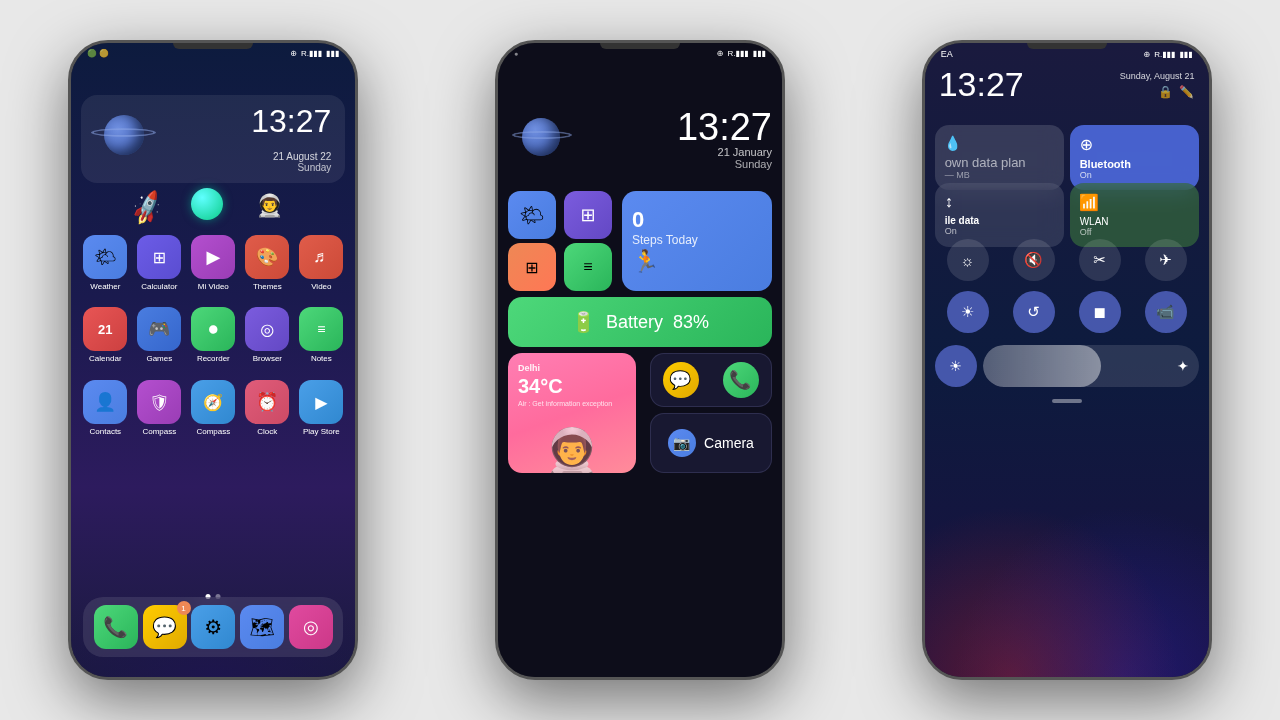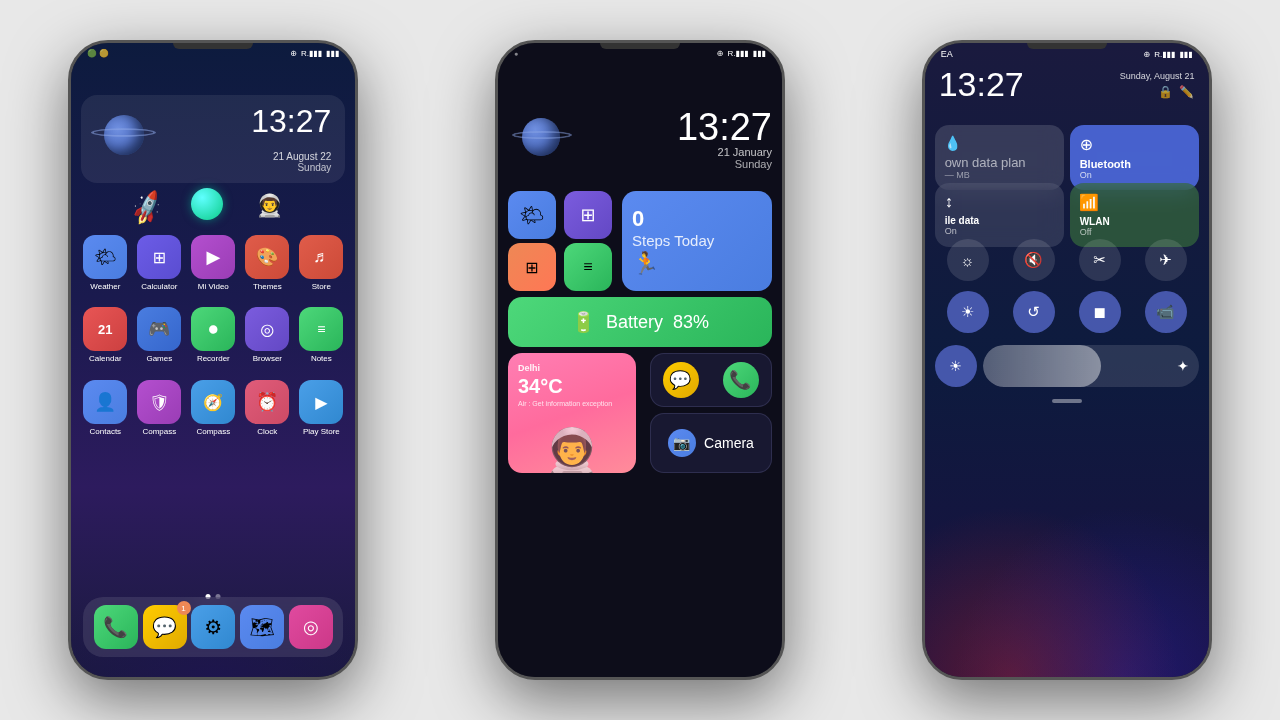--- a/index.html
+++ b/index.html
@@ -191,21 +191,21 @@
     <div class="app-item">
       <div class="app-icon" style="background:linear-gradient(135deg,#e05c4a,#cc4a38)">
         <span style="font-size:18px">🎨</span>
       </div>
       <span class="app-label">Themes</span>
     </div>
     <div class="app-item">
       <div class="app-icon" style="background:linear-gradient(135deg,#e05c4a,#cc4a38)">
         <span style="font-size:16px;color:white">♬</span>
       </div>
-      <span class="app-label">Store</span>
+      <span class="app-label">Video</span>
     </div>
   </div>
 
   <div style="position:absolute;top:264px;left:8px;right:8px;display:grid;grid-template-columns:repeat(5,1fr);gap:24px 2px">
     <div class="app-item">
       <div class="app-icon" style="background:linear-gradient(135deg,#e85555,#cc4040);position:relative">
         <span style="font-size:13px;font-weight:bold;color:white">21</span>
       </div>
       <span class="app-label">Calendar</span>
     </div>
@@ -326,21 +326,21 @@
 
       <div style="display:grid;grid-template-columns:1fr 1fr;gap:4px;width:108px;flex-shrink:0">
         <div style="width:48px;height:48px;background:linear-gradient(135deg,#5b8af0,#4a7de0);border-radius:12px;display:flex;align-items:center;justify-content:center;font-size:20px">🌤</div>
         <div style="width:48px;height:48px;background:linear-gradient(135deg,#7b5cde,#6348c4);border-radius:12px;display:flex;align-items:center;justify-content:center;font-size:18px;color:white">⊞</div>
         <div style="width:48px;height:48px;background:linear-gradient(135deg,#e85,#ff7755);border-radius:12px;display:flex;align-items:center;justify-content:center;font-size:16px">⊞</div>
         <div style="width:48px;height:48px;background:linear-gradient(135deg,#4dd87a,#2ab55a);border-radius:12px;display:flex;align-items:center;justify-content:center;font-size:16px">≡</div>
       </div>
 
       <div style="flex:1;background:linear-gradient(135deg,#5b8af0,#4a7de0);border-radius:14px;padding:10px;display:flex;flex-direction:column;justify-content:center;align-items:flex-start">
         <div style="font-size:22px;color:white;font-weight:bold">0</div>
-        <div style="font-size:15px;color:rgba(255,255,255,0.85)">Steps Today</div>
+        <div style="font-size:12px;color:rgba(255,255,255,0.85)">Steps Today</div>
         <div style="font-size:22px;margin-top:2px">🏃</div>
       </div>
     </div>
 
     <div style="display:flex;gap:6px;margin-bottom:6px">
       <div style="flex:1;background:linear-gradient(135deg,#4dd87a,#2ab55a);border-radius:14px;height:50px;display:flex;align-items:center;justify-content:center;gap:10px">
         <span style="font-size:20px">🔋</span>
         <span style="font-size:18px;color:white;font-weight:500">Battery</span>
         <span style="font-size:18px;color:white;font-weight:500">83%</span>
       </div>
@@ -418,21 +418,21 @@
   <div style="position:absolute;top:140px;left:10px;right:10px;display:flex;gap:6px">
 
     <div style="flex:1;background:rgba(255,255,255,0.12);border-radius:14px;padding:10px;backdrop-filter:blur(10px)">
       <div style="font-size:16px;color:white;margin-bottom:4px">↕</div>
       <div style="font-size:10px;color:white;font-weight:600">ile data</div>
       <div style="font-size:9px;color:rgba(255,255,255,0.65)">On</div>
     </div>
 
     <div style="flex:1;background:rgba(60,120,60,0.6);border-radius:14px;padding:10px;backdrop-filter:blur(10px)">
       <div style="font-size:16px;color:white;margin-bottom:4px">📶</div>
-      <div style="font-size:10px;color:white;font-weight:700">WLAN</div>
+      <div style="font-size:10px;color:white;font-weight:400">WLAN</div>
       <div style="font-size:9px;color:rgba(255,255,255,0.65)">Off</div>
     </div>
   </div>
 
   <div style="position:absolute;top:196px;left:10px;right:10px;display:flex;justify-content:space-around">
     <div style="width:42px;height:42px;border-radius:50%;background:rgba(255,255,255,0.12);display:flex;align-items:center;justify-content:center;font-size:15px;color:white">☼</div>
     <div style="width:42px;height:42px;border-radius:50%;background:rgba(255,255,255,0.12);display:flex;align-items:center;justify-content:center;font-size:15px;color:white">🔇</div>
     <div style="width:42px;height:42px;border-radius:50%;background:rgba(255,255,255,0.12);display:flex;align-items:center;justify-content:center;font-size:15px;color:white">✂</div>
     <div style="width:42px;height:42px;border-radius:50%;background:rgba(255,255,255,0.12);display:flex;align-items:center;justify-content:center;font-size:15px;color:white">✈</div>
   </div>

